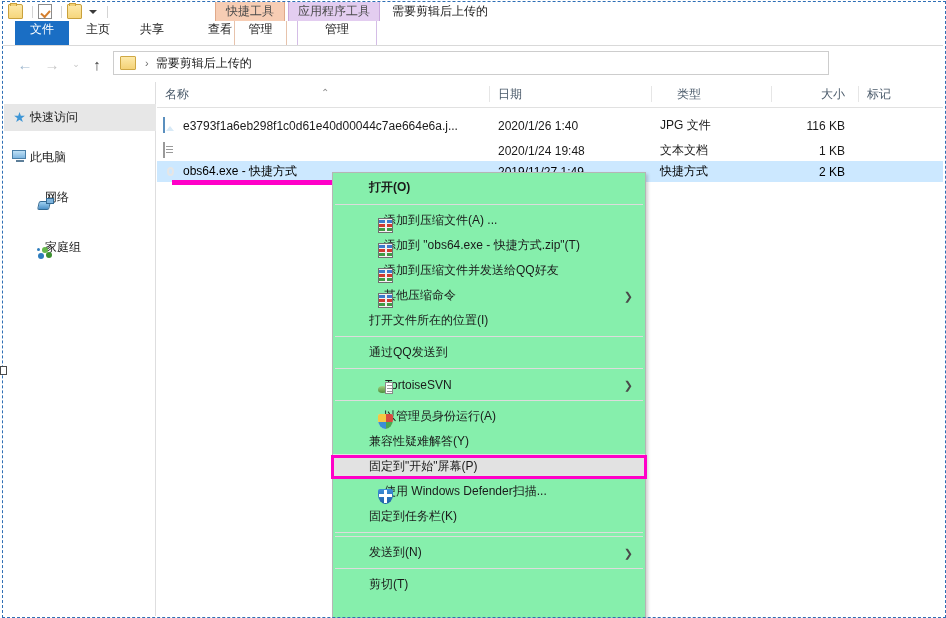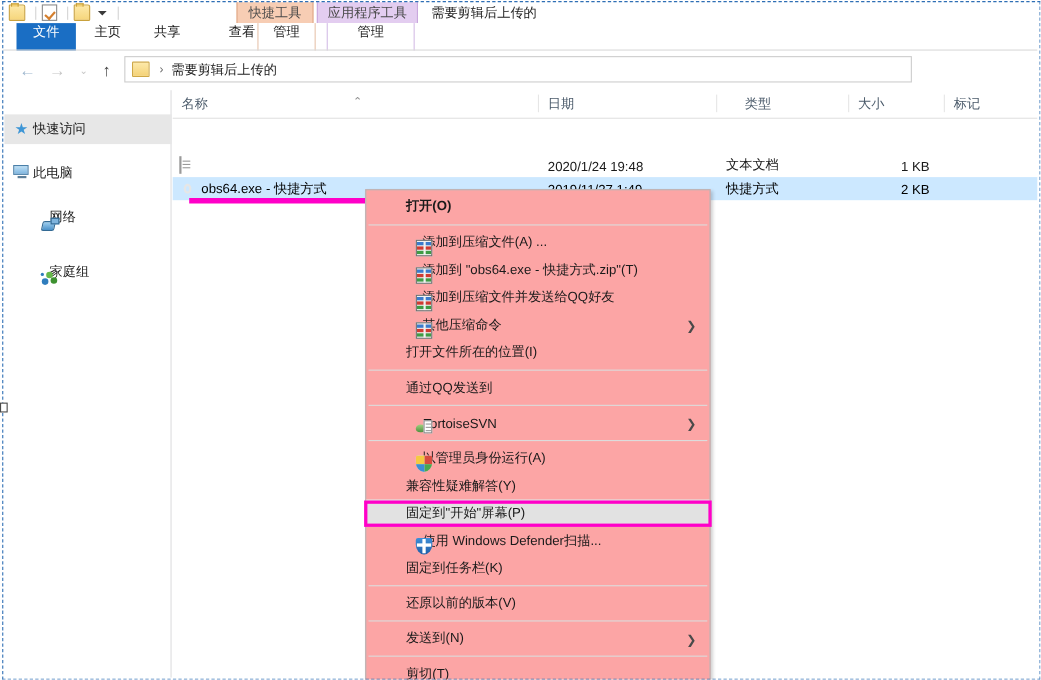--- a/index.html
+++ b/index.html
@@ -92,21 +92,21 @@
   .filelist{position:absolute;left:157px;top:82px;width:786px;height:534px;background:#fff;}
   .colhead{position:absolute;left:0;top:0;width:786px;height:25px;border-bottom:1px solid #e1e1e1;}
   .colhead .ch{position:absolute;top:0;height:24px;display:flex;align-items:center;
      font-size:12px;color:#4a5a6a;padding-left:8px;box-sizing:border-box;}
   .ch-div{position:absolute;top:4px;width:1px;height:16px;background:#e6e6e6;}
   .sort-caret{position:absolute;left:164px;top:5px;font-size:10px;color:#8f8f8f;}
 
   .ch-name{left:0;width:330px;font-family:Liberation Mono, monospace;}
   .ch-date{left:333px;width:160px;}
   .ch-type{left:499px;width:118px;margin-left:13px;}
-  .ch-size{left:615px;width:85px;justify-content:flex-start;}
+  .ch-size{left:615px;width:85px;justify-content:flex-end;padding-right:12px;}
   .ch-tag{left:702px;width:84px;}
 
   .frow{position:absolute;left:0;width:786px;height:21px;}
   .frow.sel{background:#cce8ff;}
   .frow.sel .fc{color:#000;}
   .fc{position:absolute;top:0;height:21px;display:flex;align-items:center;font-size:12px;color:#1a1a1a;box-sizing:border-box;}
   .fc-name{left:0;width:330px;padding-left:26px;}
   .fc-date{left:333px;width:160px;padding-left:8px;}
   .fc-type{left:495px;width:118px;padding-left:8px;}
   .fc-size{left:615px;width:85px;justify-content:flex-end;padding-right:12px;}
@@ -123,21 +123,21 @@
   
   .ic-obs{width:15px;height:15px;border-radius:50%;background:radial-gradient(circle at 40% 35%,#5d5d5d,#1c1c1c);position:relative;}
   .ic-obs:before{content:"";position:absolute;left:4px;top:3px;width:7px;height:9px;border-radius:50%;
      border:2px solid #e6e6e6;box-sizing:border-box;}
 
   
   .anno-underline{position:absolute;left:172px;top:180px;width:160px;height:5px;background:#ff00c8;z-index:40;}
 
   
   .ctxmenu{position:absolute;left:332px;top:172px;width:314px;height:447px;
-     background:#fca5a5;border:1px solid #b5b5b5;box-shadow:2px 2px 3px rgba(0,0,0,.18);z-index:50;box-sizing:border-box;}
+     background:#86efac;border:1px solid #b5b5b5;box-shadow:2px 2px 3px rgba(0,0,0,.18);z-index:50;box-sizing:border-box;}
   .mi{position:relative;height:25px;display:flex;align-items:center;padding-left:36px;
       font-size:12px;color:#1a1a1a;box-sizing:border-box;}
   .mi.bold{font-weight:bold;height:28px;}
   .mi.hl{background:#e2e2e2;}
   .msep{height:1px;background:#dcdcdc;margin:3px 2px 3px 2px;}
   .mi-ico{position:absolute;left:9px;top:5px;width:16px;height:16px;}
   .mi-sub{position:absolute;right:12px;top:7px;font-size:11px;color:#4a4a4a;}
   
   .ic-rar{width:15px;height:15px;background:#f2f2f2;border:1px solid #6f6f6f;box-sizing:border-box;position:relative;overflow:hidden;}
   .ic-rar i{position:absolute;left:0;width:100%;height:3px;}
@@ -279,20 +279,28 @@
       <div class="ch-div" style="left:614px"></div>
       <div class="ch ch-size">
         <span>大小</span>
       </div>
       <div class="ch-div" style="left:701px"></div>
       <div class="ch ch-tag">
         <span>标记</span>
       </div>
     </div>
 
+    <div class="frow" style="top:33px">
+      <span class="row-ico ic-jpg"></span>
+      <div class="fc fc-name">e3793f1a6eb298f1c0d61e40d00044c7ae664e6a.j...</div>
+      <div class="fc fc-date">2020/1/26 1:40</div>
+      <div class="fc fc-type">JPG 文件</div>
+      <div class="fc fc-size">116 KB</div>
+      <div class="fc fc-tag"></div>
+    </div>
 
     <div class="frow" style="top:58px">
       <span class="row-ico ic-txt"></span>
       <div class="fc fc-date">2020/1/24 19:48</div>
       <div class="fc fc-type">文本文档</div>
       <div class="fc fc-size">1 KB</div>
       <div class="fc fc-tag"></div>
     </div>
 
     <div class="frow sel" style="top:79px">
@@ -388,23 +396,20 @@
     </div>
     <div class="mi">
       <span class="mi-ico ic-def"></span>
       <span>使用 Windows Defender扫描...</span>
     </div>
     <div class="mi">
       <span>固定到任务栏(K)</span>
     </div>
     <div class="msep"></div>
 
-    <div class="mi">
-      <span>还原以前的版本(V)</span>
-    </div>
     <div class="msep"></div>
 
     <div class="mi">
       <span>发送到(N)</span>
       <span class="mi-sub">❯</span>
     </div>
     <div class="msep"></div>
 
     <div class="mi">
       <span>剪切(T)</span>

